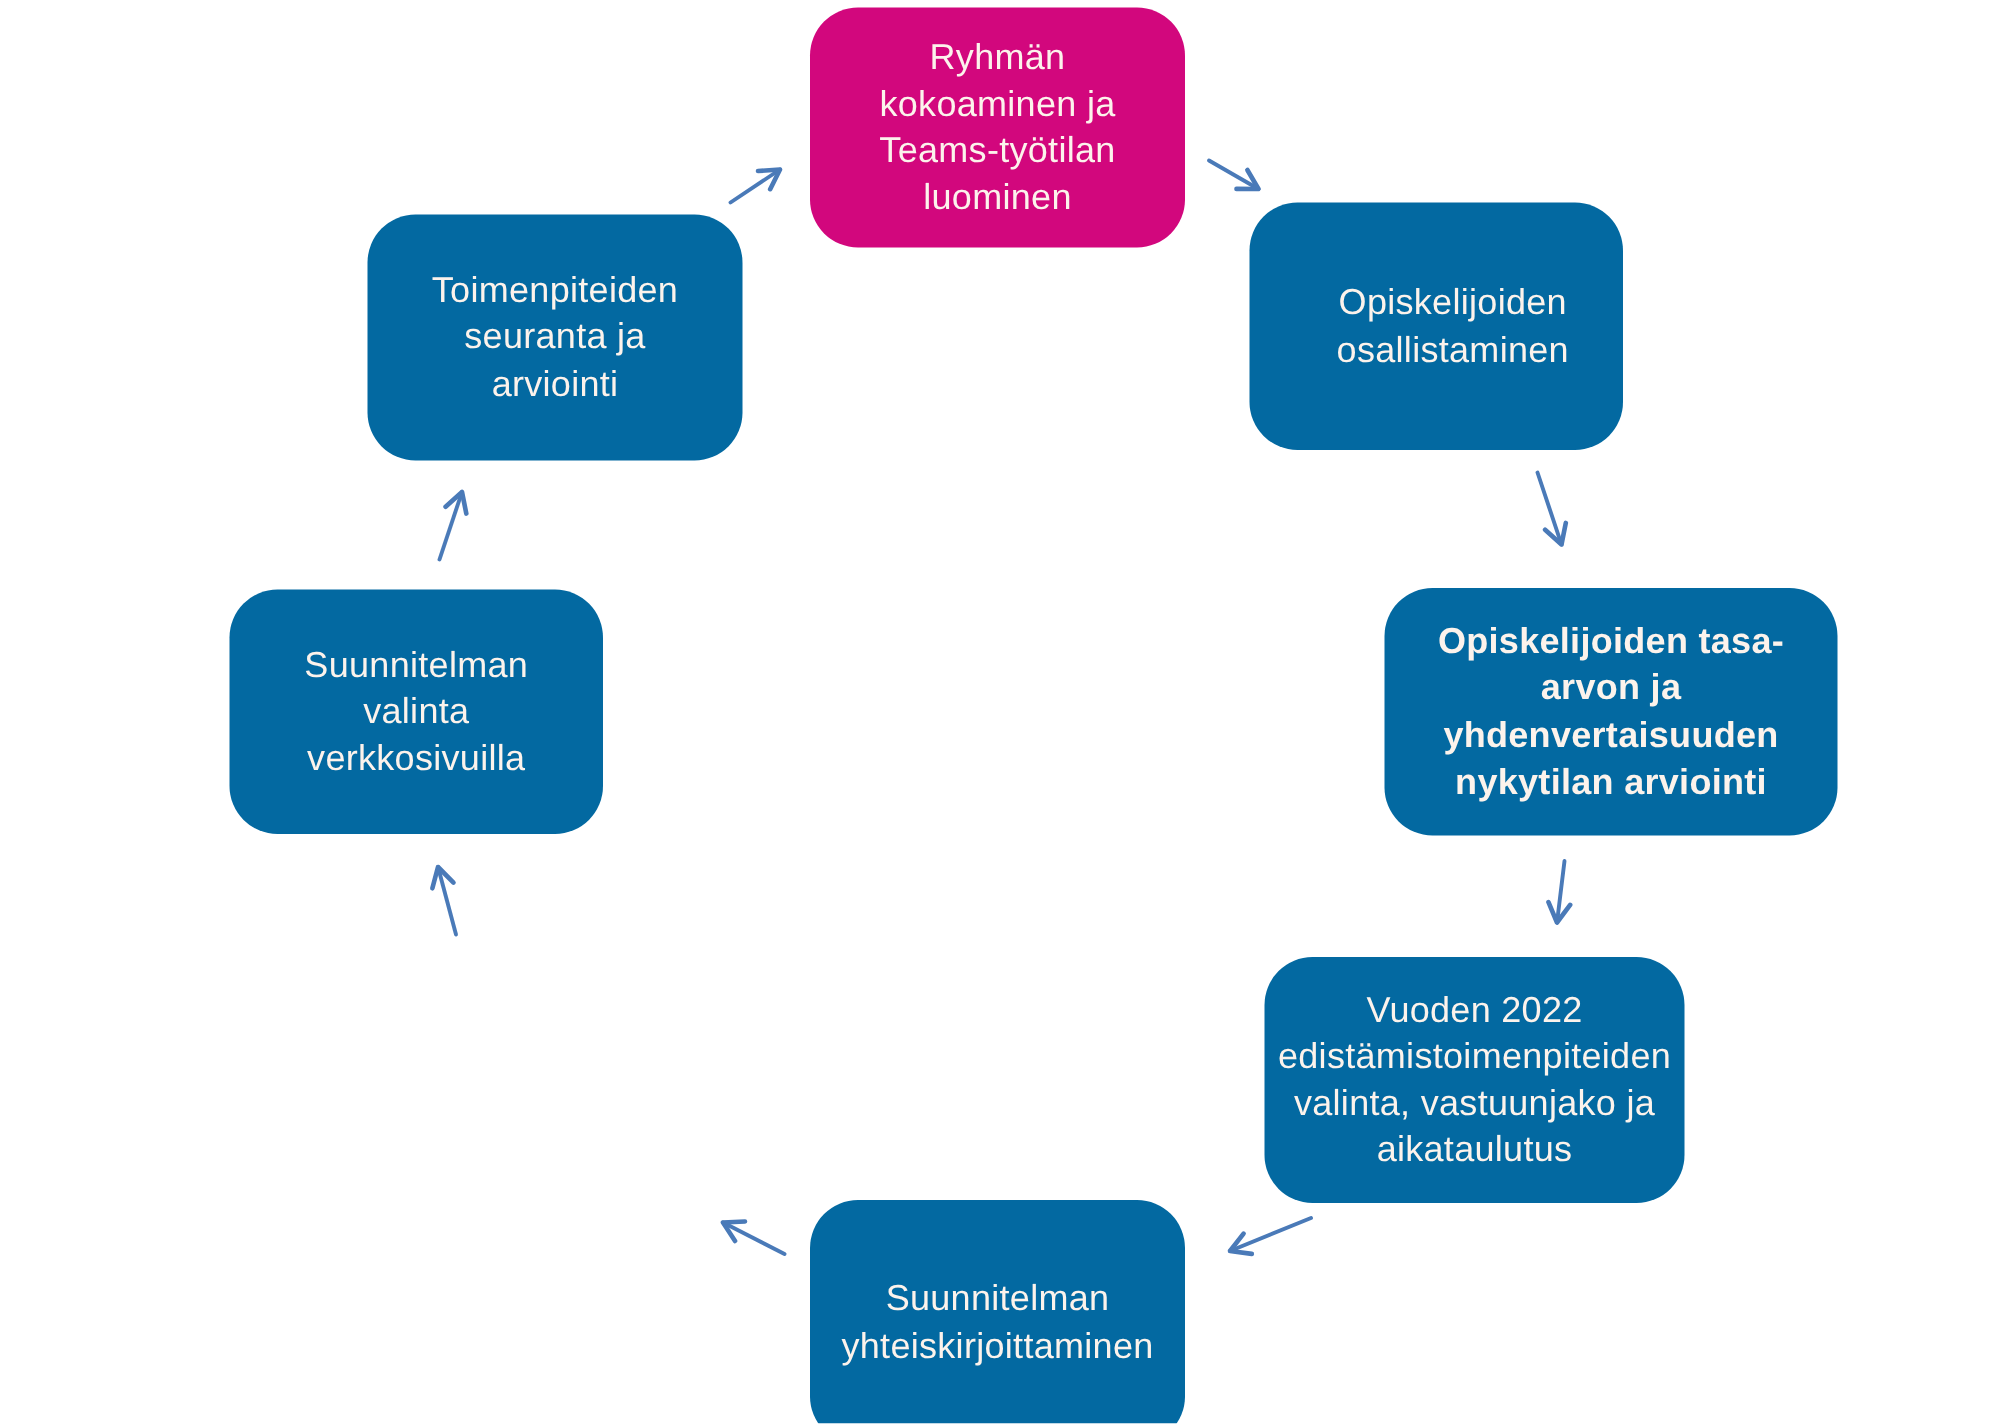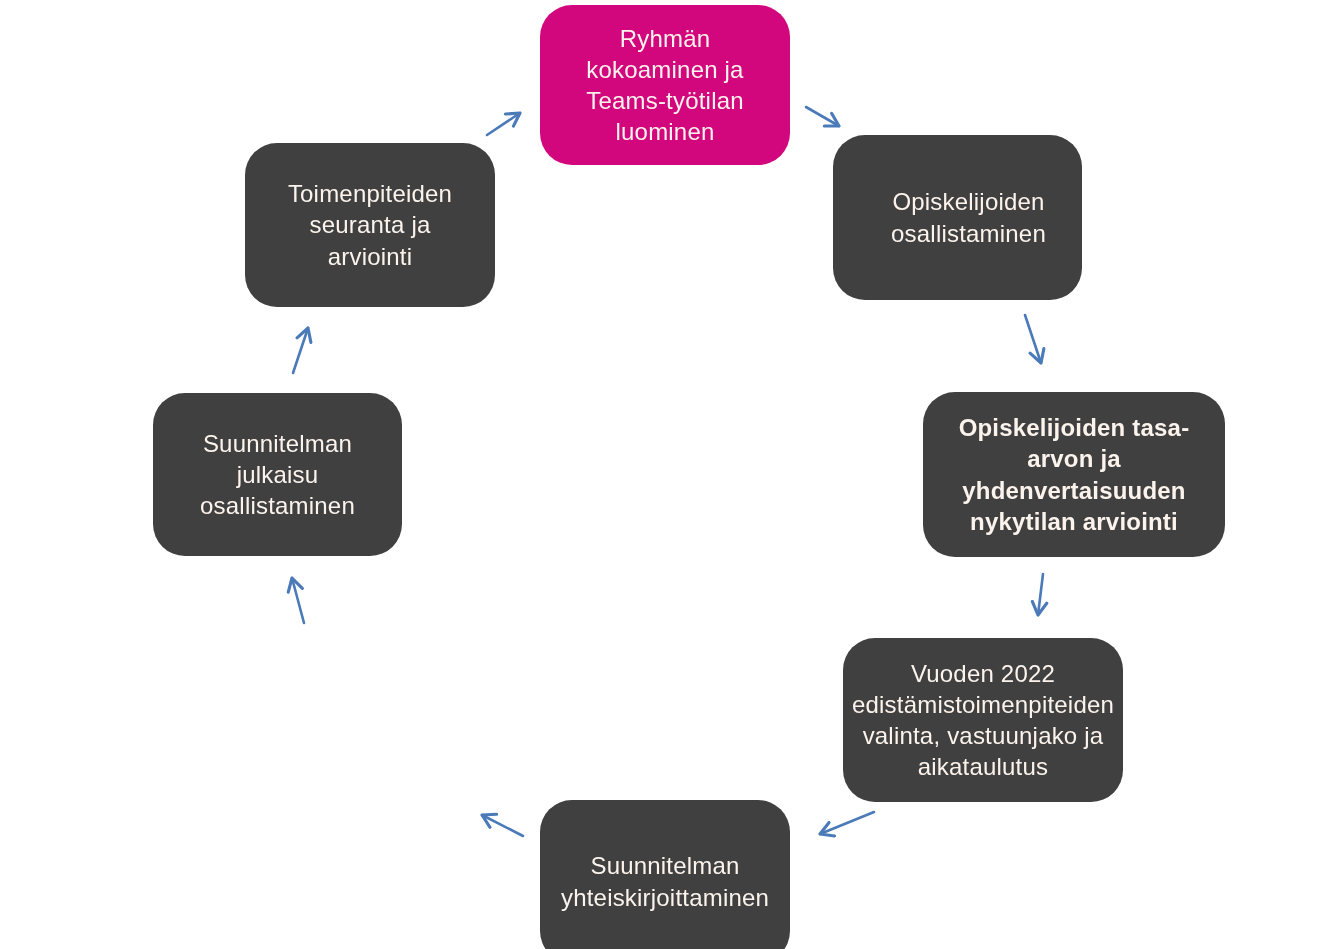--- a/index.html
+++ b/index.html
@@ -30,21 +30,21 @@
     align-items: center;
     justify-content: center;
     text-align: center;
     color: #fcf3ec;
     font-size: 24px;
     line-height: 1.3;
     padding: 0 22px;
     box-sizing: border-box;
     letter-spacing: 0.2px;
   }
-  .node-default { background: #404040; align-items: center; }
+  .node-default { background: #0369a1; align-items: center; }
   .node-highlight { background: #d2077d; }
 
   .n1 { left: 540px; top: 5px;   width: 250px; height: 160px; }
   .n2 { left: 833px; top: 135px; width: 249px; height: 165px; padding-left: 44px; }
   .n3 { left: 923px; top: 392px; width: 302px; height: 165px; font-weight: bold; }
   .n4 { left: 843px; top: 638px; width: 280px; height: 164px; padding: 16px 14px; }
   .n5 { left: 540px; top: 782px; width: 250px; height: 163px; margin-top: 18px; }
   .n6 { left: 238px; top: 642px; width: 249px; height: 163px; }
   .n7 { left: 153px; top: 393px; width: 249px; height: 163px; }
   .n8 { left: 245px; top: 143px; width: 250px; height: 164px; }
@@ -87,20 +87,20 @@
   <div class="node node-default n4">
     <span>Vuoden 2022 edistämistoimenpiteiden valinta, vastuunjako ja aikataulutus</span>
   </div>
 
   <div class="node node-default n5">
     <span>Suunnitelman yhteiskirjoittaminen</span>
   </div>
 
 
   <div class="node node-default n7">
-    <span>Suunnitelman julkaisu osallistaminen</span>
+    <span>Suunnitelman valinta verkkosivuilla</span>
   </div>
 
   <div class="node node-default n8">
     <span>Toimenpiteiden seuranta ja arviointi</span>
   </div>
 
 </div>
 
 </body></html>

